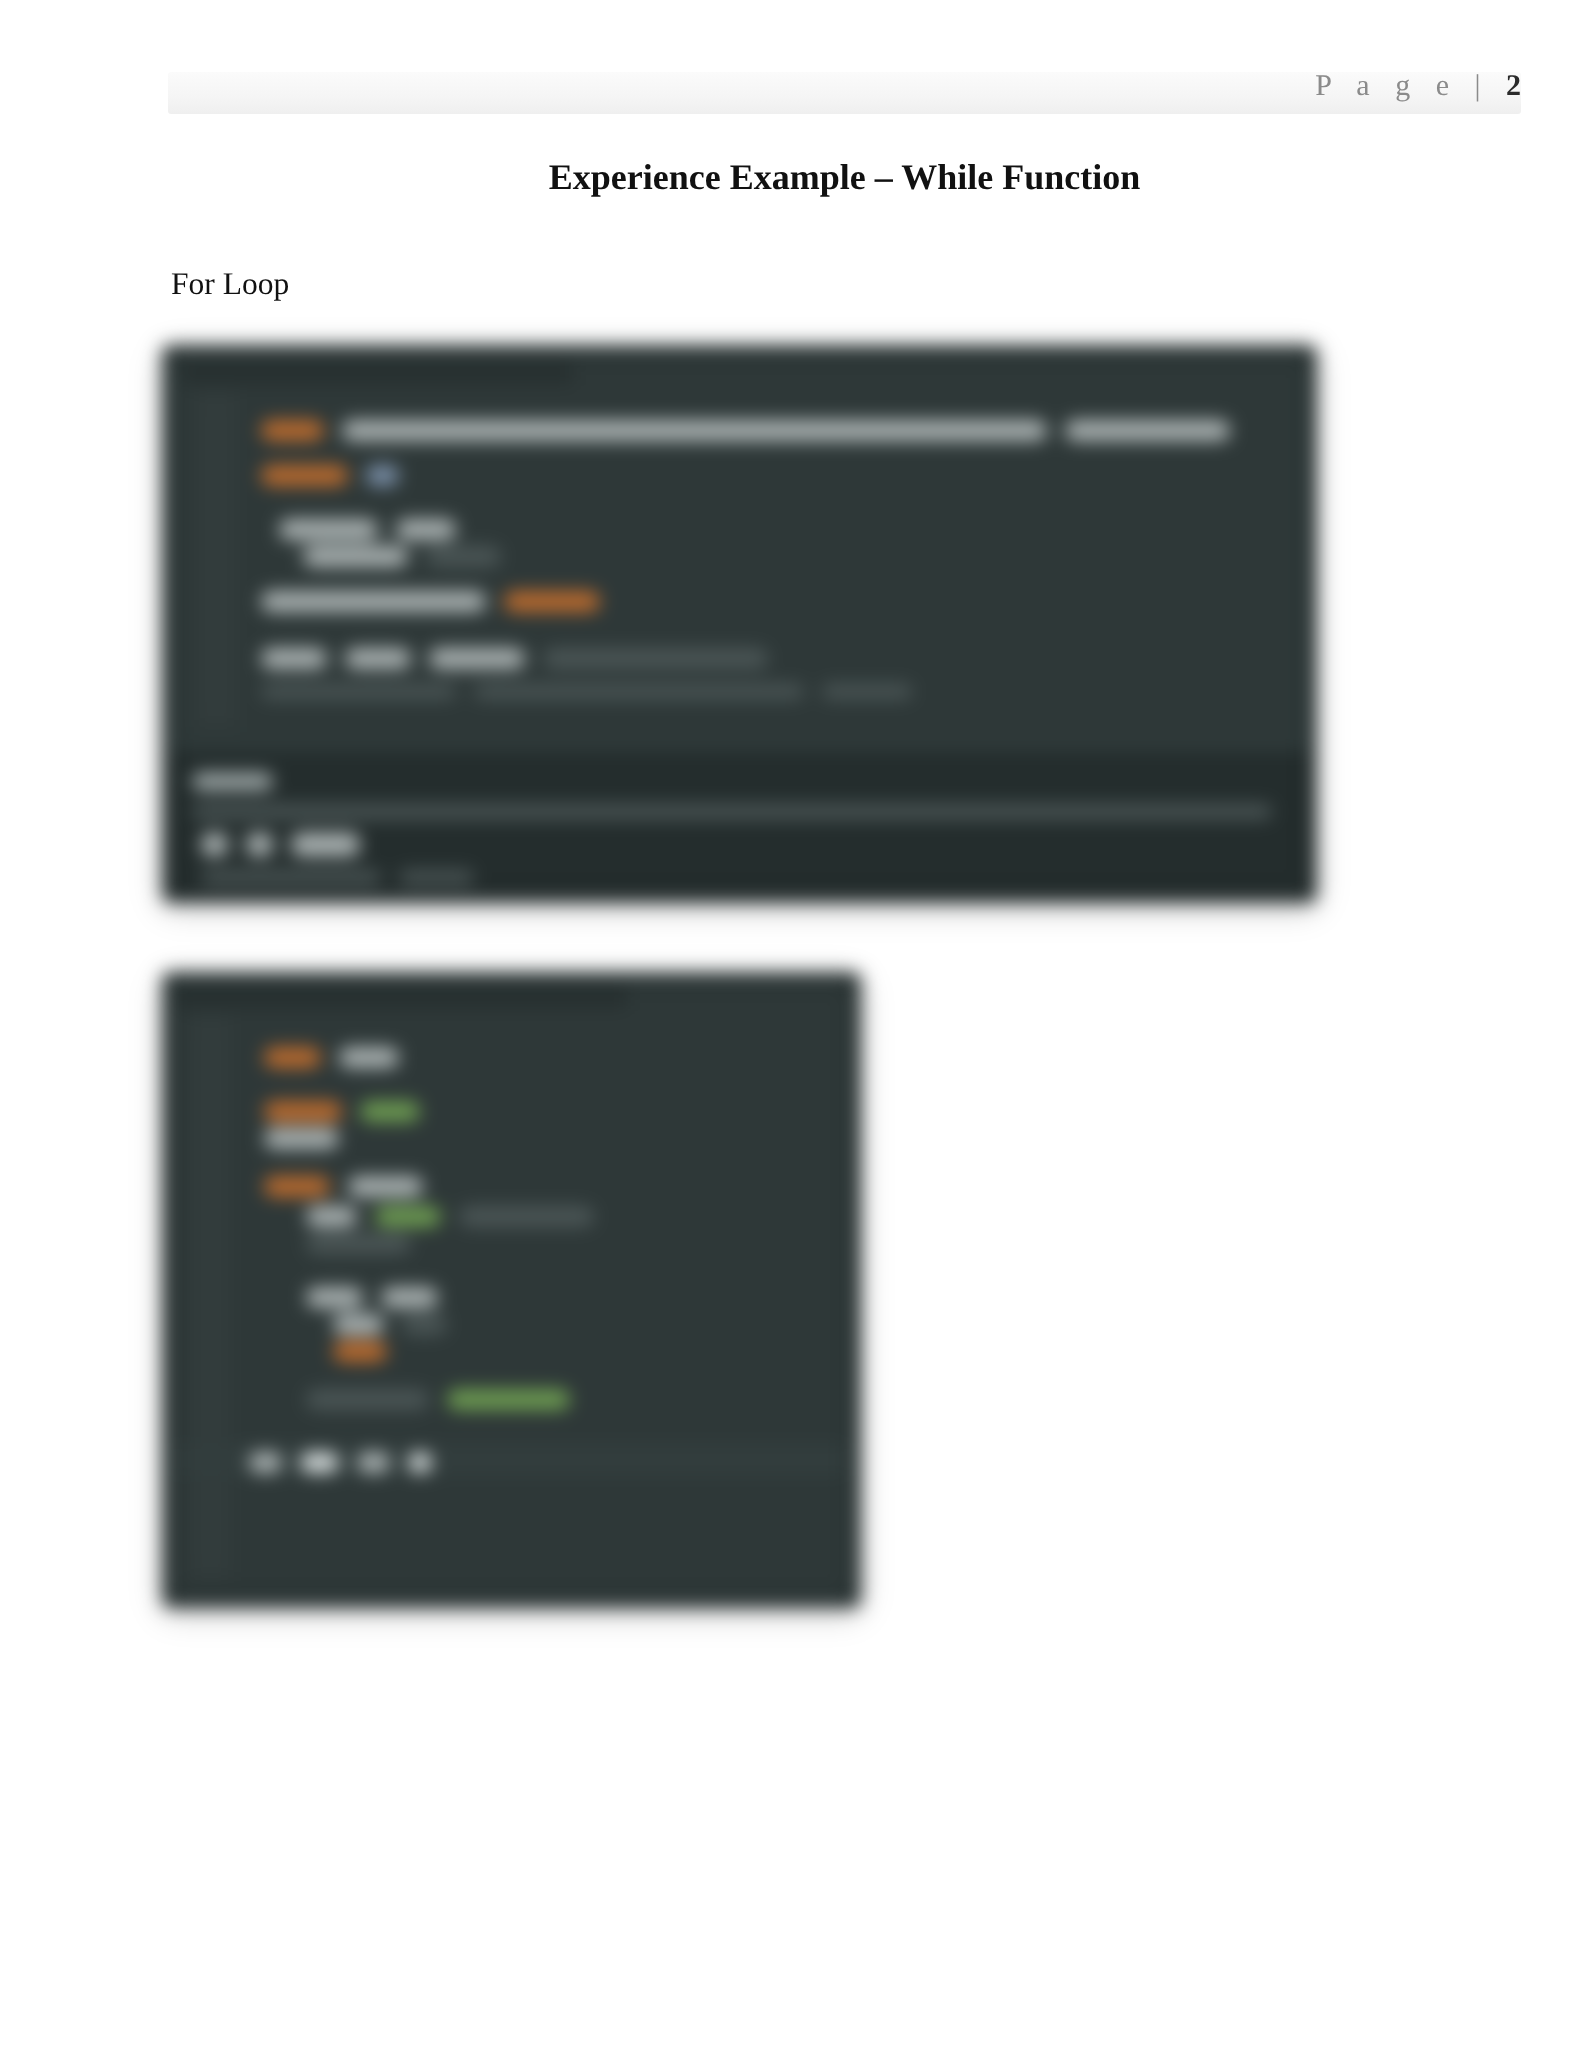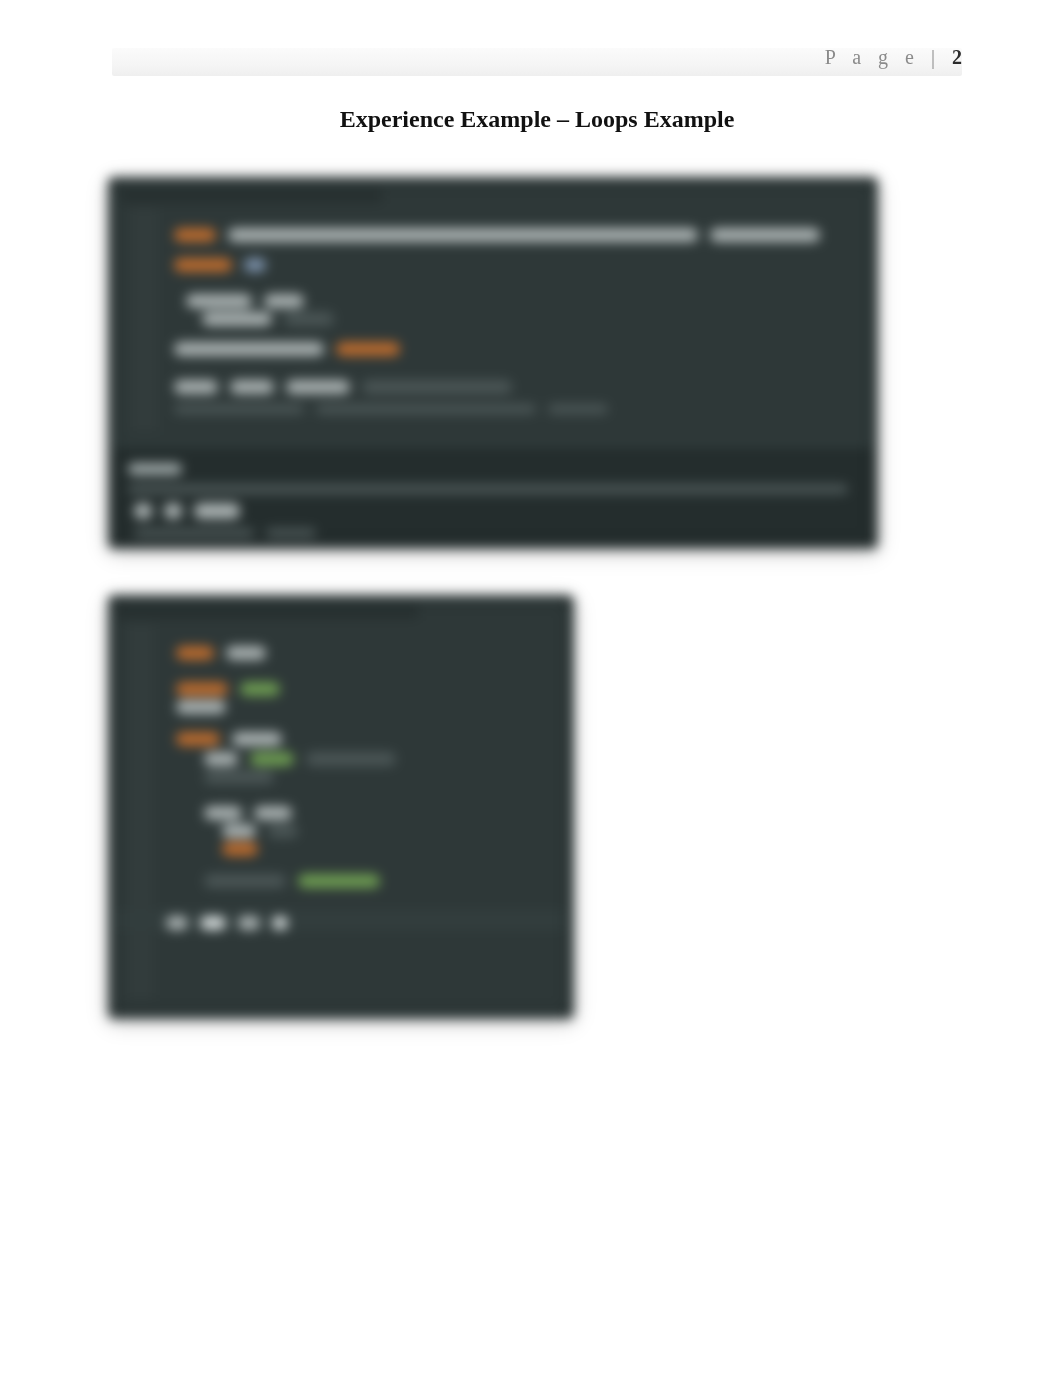--- a/index.html
+++ b/index.html
@@ -7,21 +7,21 @@
     width: 1062px;
     height: 1376px;
     background: #ffffff;
     font-family: "Times New Roman", Times, serif;
     color: #1a1a1a;
   }
   .page {
     position: relative;
     width: 1062px;
     height: 1376px;
-    padding: 48px 100px 0 112px;
+    padding: 48px 48px 0 112px;
   }
   .header-bar {
     position: relative;
     height: 28px;
     background: linear-gradient(180deg, #fbfbfb 0%, #f5f5f5 60%, #efefef 100%);
     border-radius: 2px;
     margin-bottom: 8px;
   }
   .page-number {
     position: absolute;
@@ -155,22 +155,23 @@
 <div class="page">
 
   <div class="header-bar">
     <div class="page-number">
       <span>P a g e</span>
       <span class="pipe">|</span>
       <span class="num">2</span>
     </div>
   </div>
 
-  <h1 class="title">Experience Example – Loops Example</h1>
-
+  <h1 class="title">Experience Example – While Function</h1>
+
+  <div class="section-label">For Loop</div>
 
   <div class="code-shot shot-a">
     <div class="editor">
       <div class="tabbar"></div>
       <div class="gutter"></div>
 
       <div class="row" style="top:36px; left:52px;">
         <span class="bar kw" style="width:42px;"></span>
         <span class="bar txt" style="width:470px;"></span>
         <span class="bar txt" style="width:110px;"></span>

